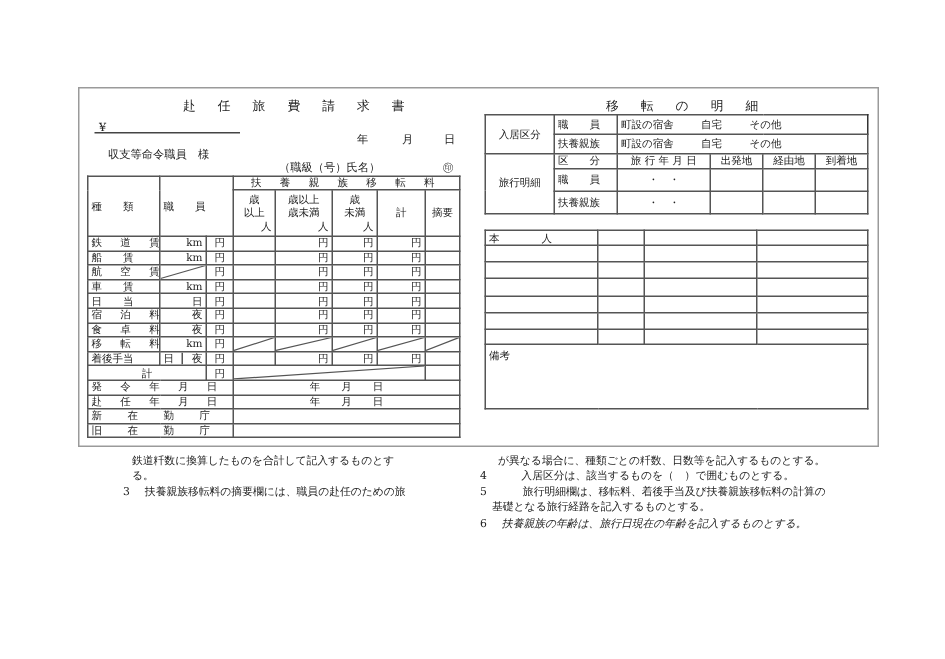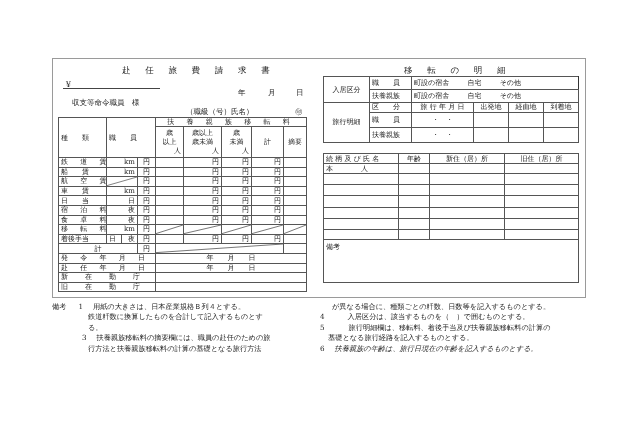--- a/index.html
+++ b/index.html
@@ -276,26 +276,20 @@
   </table>
 
 <table class="tbl-outer" style="left:323px;top:153px;width:255px;border-top:none;">
   <colgroup>
     <col style="width:75px">
       <col style="width:31px">
       <col style="width:75px">
       <col style="width:74px">
   </colgroup>
   <tbody>
-      <tr style="height:10px">
-    <td>続 柄 及 び 氏 名</td>
-    <td class="c">年齢</td>
-    <td class="c">新住（居）所</td>
-    <td class="c">旧住（居）所</td>
-  </tr>
   <tr style="height:10px">
     <td>本　　　　人</td>
     <td></td>
     <td></td>
     <td></td>
   </tr>
   <tr style="height:11px">
     <td></td>
         <td></td>
         <td></td>
@@ -333,25 +327,23 @@
   </tr>
   <tr style="height:43px">
     <td colspan="4" style="vertical-align:top;padding-top:3px;">
       <span>備考</span>
     </td>
   </tr>
 </tbody>
   </table>
 
 <div class="notes" style="left:52px;top:302px;">
-  <div class="row"><span>備考</span><span style="margin-left:12px;">1</span><span style="margin-left:10px;">用紙の大きさは、日本産業規格Ｂ列４とする。</span></div>
   <div class="row" style="padding-left:36px;">鉄道粁数に換算したものを合計して記入するものとす</div>
   <div class="row" style="padding-left:36px;">る。</div>
   <div class="row" style="padding-left:30px;"><span>3</span><span style="margin-left:10px;">扶養親族移転料の摘要欄には、職員の赴任のための旅</span></div>
-  <div class="row" style="padding-left:36px;">行方法と扶養親族移転料の計算の基礎となる旅行方法</div>
 </div>
 
 <div class="notes" style="left:320px;top:302px;">
   <div class="row" style="padding-left:12px;">が異なる場合に、種類ごとの粁数、日数等を記入するものとする。</div>
   <div class="row"><span>4</span><span style="margin-left:23px;">入居区分は、該当するものを（　）で囲むものとする。</span></div>
   <div class="row"><span>5</span><span style="margin-left:24px;">旅行明細欄は、移転料、着後手当及び扶養親族移転料の計算の</span></div>
   <div class="row" style="padding-left:8px;">基礎となる旅行経路を記入するものとする。</div>
   <div class="row"><span>6</span><span style="margin-left:10px;font-style:italic;">扶養親族の年齢は、旅行日現在の年齢を記入するものとする。</span></div>
 </div>
 

